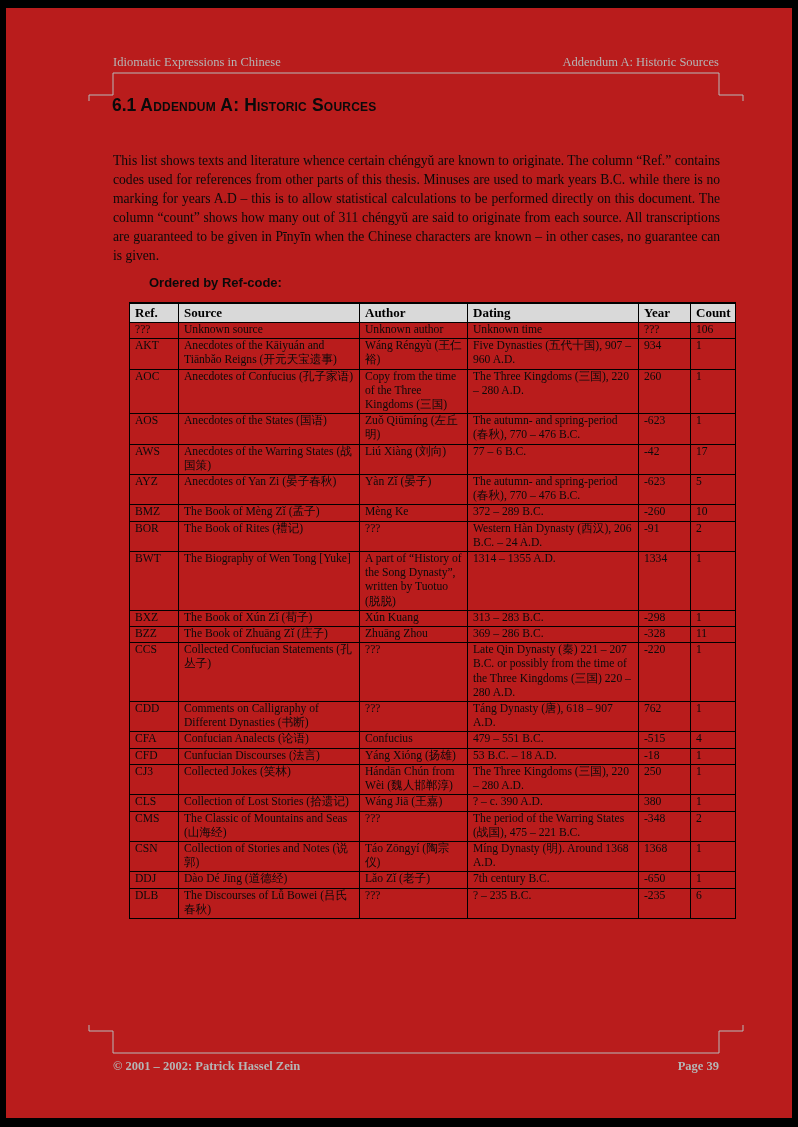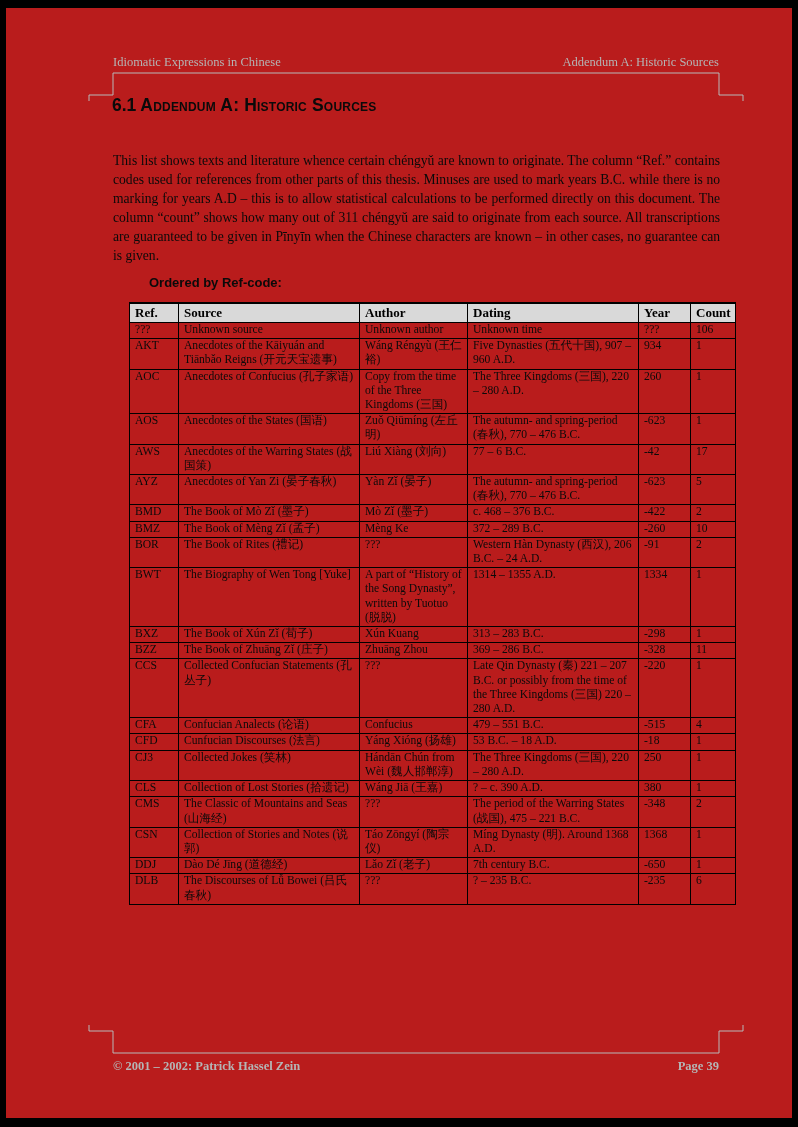--- a/index.html
+++ b/index.html
@@ -147,28 +147,20 @@
         </tr>
         <tr>
           <td>AYZ</td>
           <td>Anecdotes of Yan Zi (晏子春秋)</td>
           <td>Yàn Zǐ (晏子)</td>
           <td>The autumn- and spring-period (春秋), 770 – 476 B.C.</td>
           <td>-623</td>
           <td>5</td>
         </tr>
         <tr>
-          <td>BMD</td>
-          <td>The Book of Mò Zǐ (墨子)</td>
-          <td>Mò Zǐ (墨子)</td>
-          <td>c. 468 – 376 B.C.</td>
-          <td>-422</td>
-          <td>2</td>
-        </tr>
-        <tr>
           <td>BMZ</td>
           <td>The Book of Mèng Zǐ (孟子)</td>
           <td>Mèng Ke</td>
           <td>372 – 289 B.C.</td>
           <td>-260</td>
           <td>10</td>
         </tr>
         <tr>
           <td>BOR</td>
           <td>The Book of Rites (禮记)</td>
@@ -203,20 +195,28 @@
         </tr>
         <tr>
           <td>CCS</td>
           <td>Collected Confucian Statements (孔丛子)</td>
           <td>???</td>
           <td>Late Qin Dynasty (秦) 221 – 207 B.C. or possibly from the time of the Three Kingdoms (三国) 220 – 280 A.D.</td>
           <td>-220</td>
           <td>1</td>
         </tr>
         <tr>
+          <td>CDD</td>
+          <td>Comments on Calligraphy of Different Dynasties (书断)</td>
+          <td>???</td>
+          <td>Táng Dynasty (唐), 618 – 907 A.D.</td>
+          <td>762</td>
+          <td>1</td>
+        </tr>
+        <tr>
           <td>CFA</td>
           <td>Confucian Analects (论语)</td>
           <td>Confucius</td>
           <td>479 – 551 B.C.</td>
           <td>-515</td>
           <td>4</td>
         </tr>
         <tr>
           <td>CFD</td>
           <td>Cunfucian Discourses (法言)</td>

